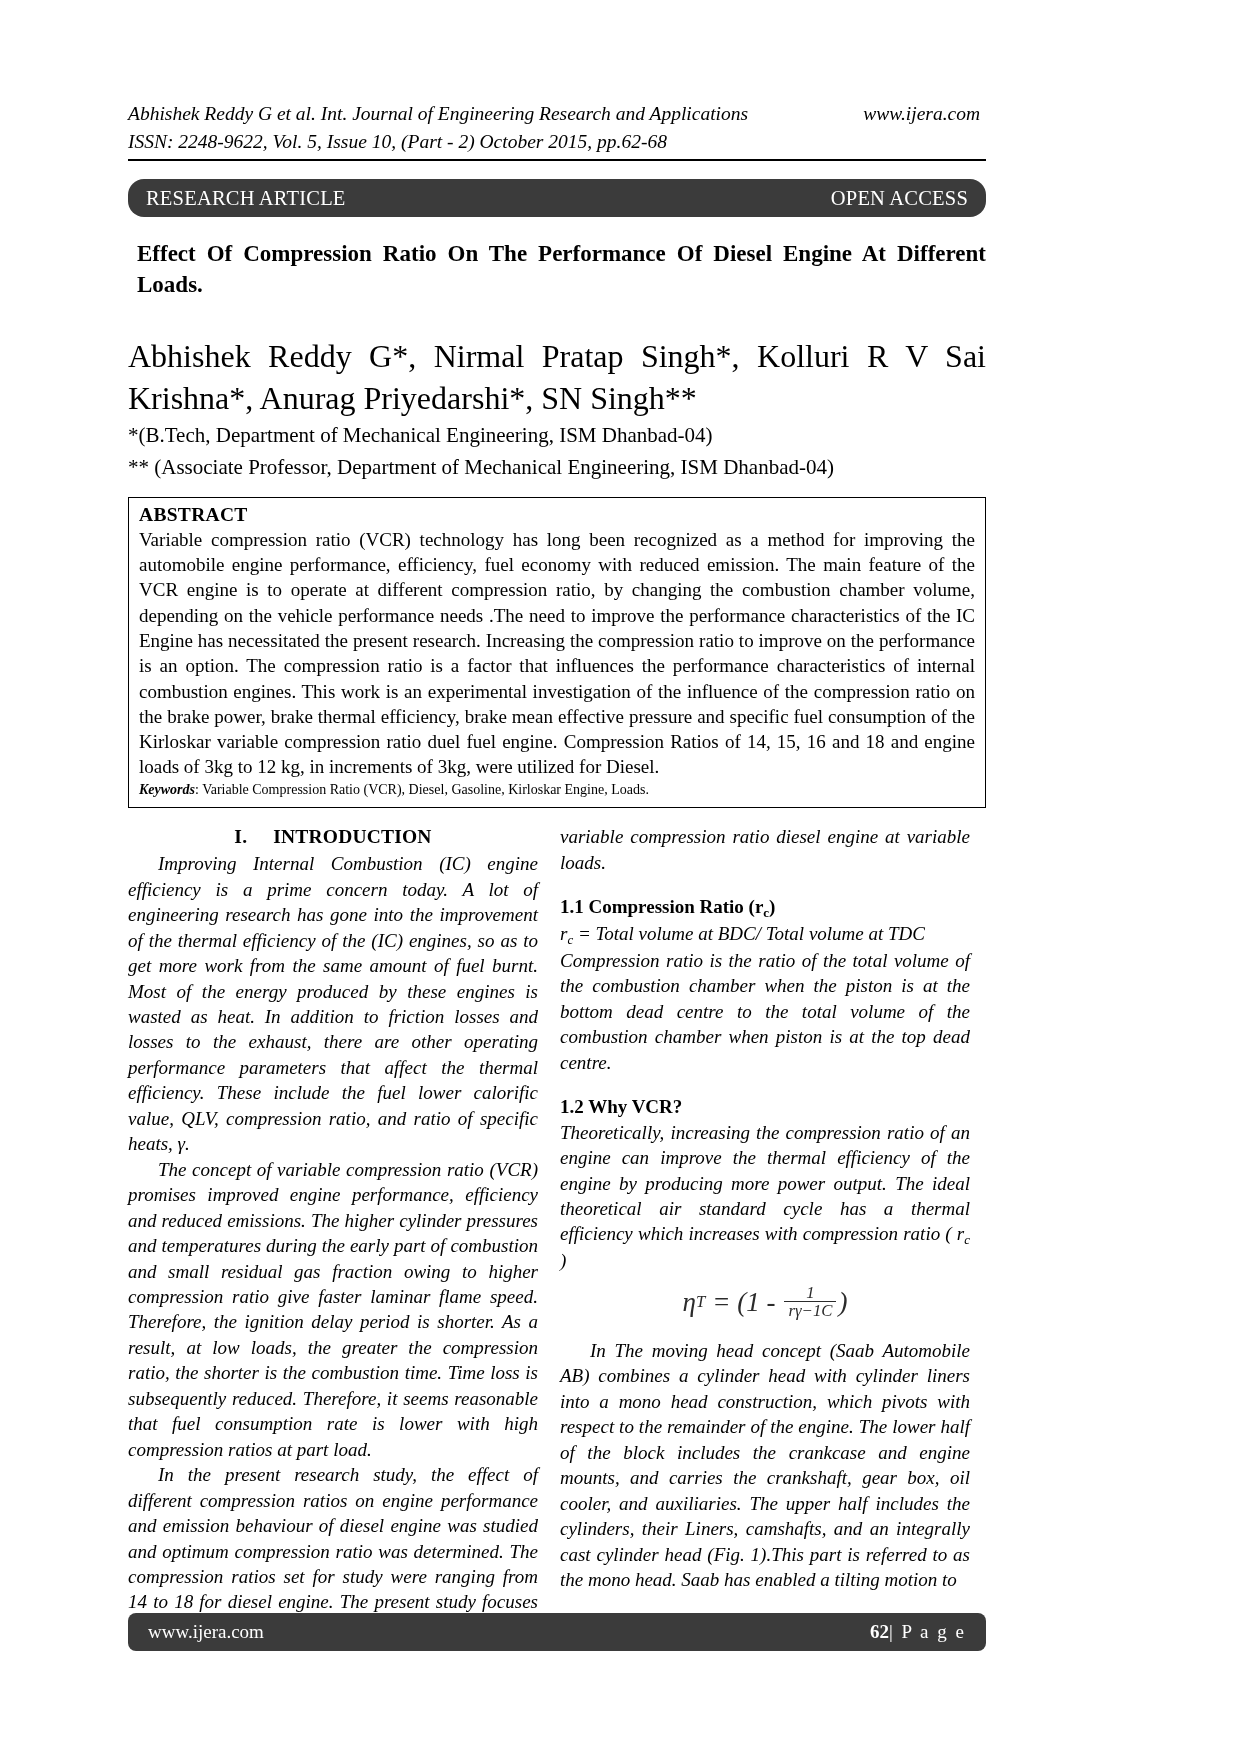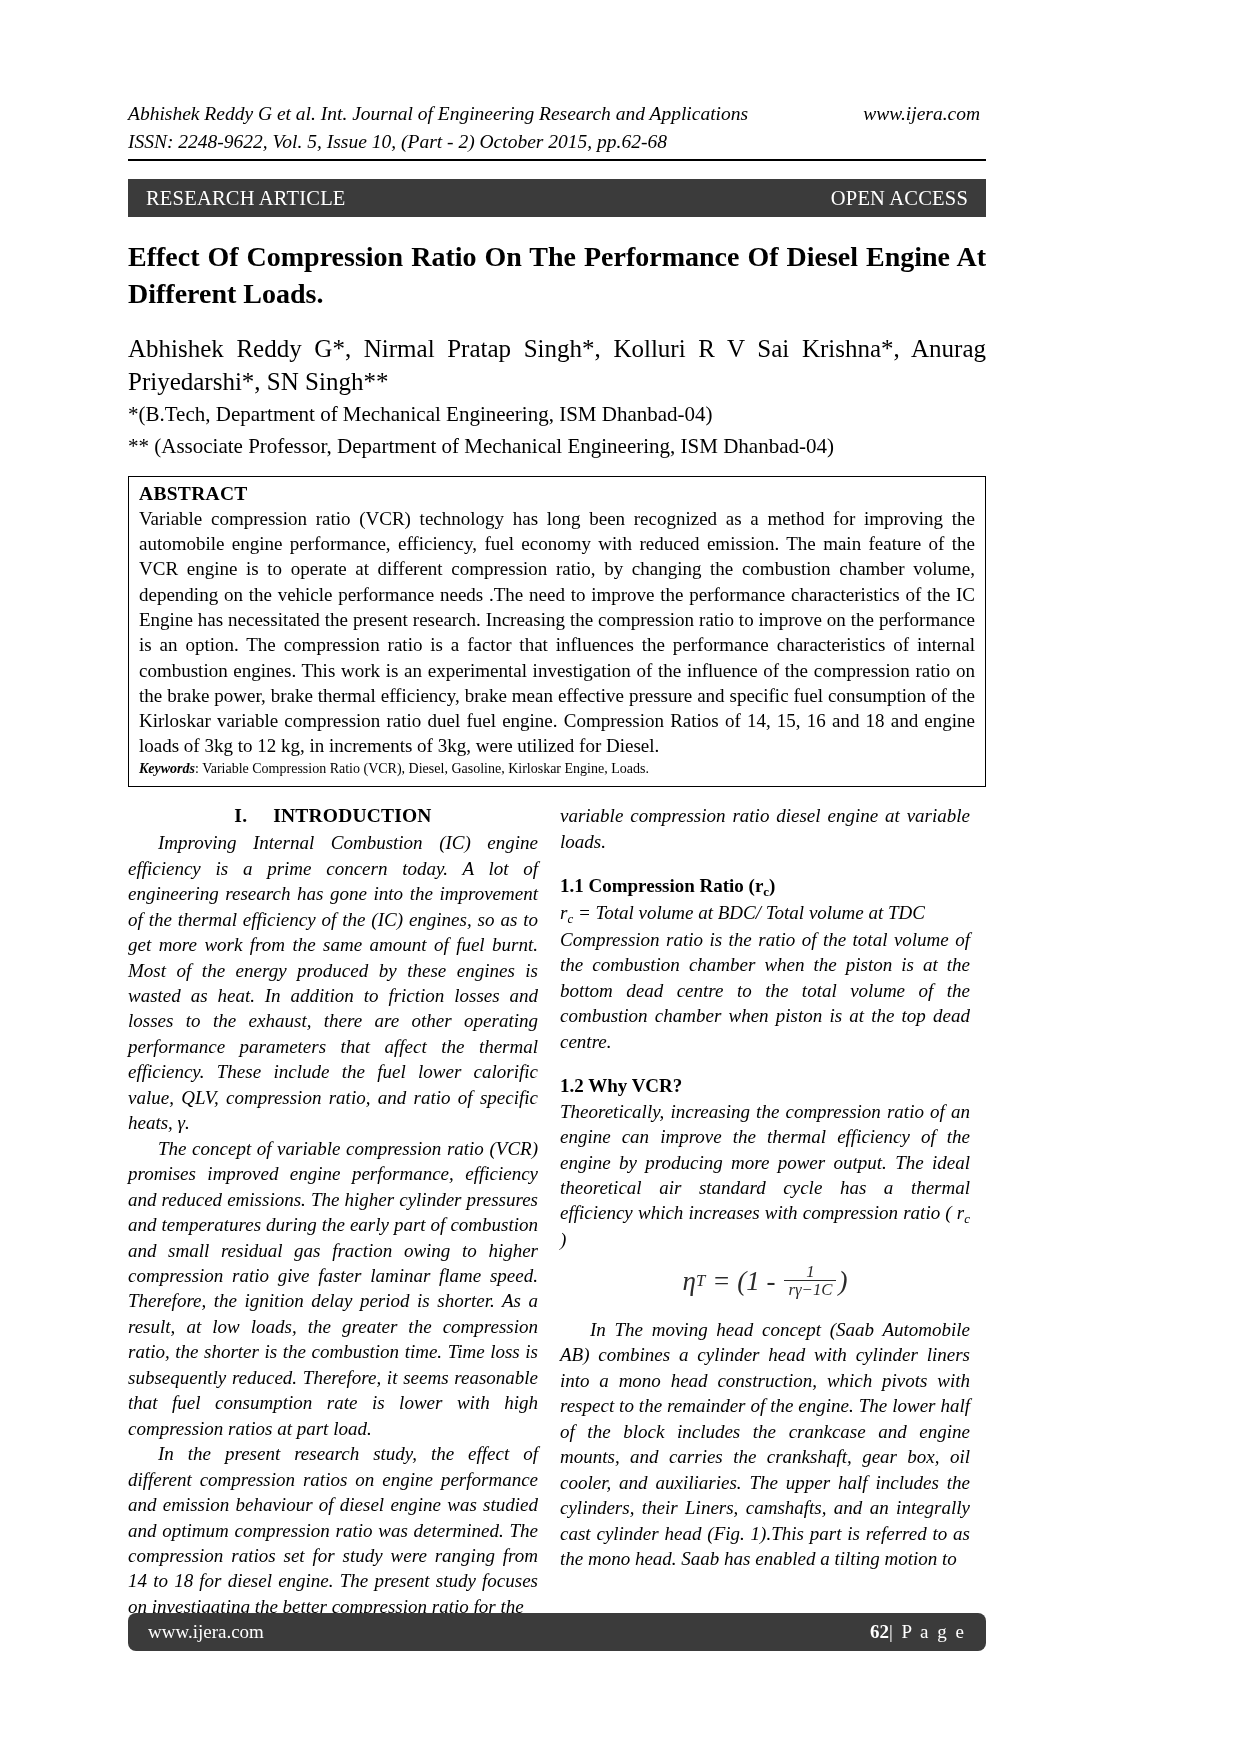--- a/index.html
+++ b/index.html
@@ -46,45 +46,46 @@
   }
   .runhead-left { white-space: nowrap; }
   .runhead-right { white-space: nowrap; padding-right: 6px;}
   .runhead-line2 { display:block; }
 
   
   .banner {
     margin-top: 18px;
     background: #3b3b3b;
     color: #ffffff;
-    border-radius: 0;
+    border-radius: 16px;
     height: 38px;
     display: flex;
     align-items: center;
     justify-content: space-between;
     padding: 0 18px;
     box-sizing: border-box;
     font-size: 20.5px;
     letter-spacing: 0.2px;
   }
 
   
   .title {
     margin-top: 22px;
-    font-size: 28px;
+    font-size: 23px;
     font-weight: bold;
     line-height: 1.32;
     text-align: justify;
     text-align-last: left;
+    margin-left: 9px;
   }
 
   
   .authors {
-    margin-top: 20px;
-    font-size: 25px;
+    margin-top: 36px;
+    font-size: 32px;
     line-height: 1.30;
     text-align: justify;
     text-align-last: left;
   }
   .affil {
     font-size: 21px;
     line-height: 1.42;
     margin-top: 2px;
   }
 

